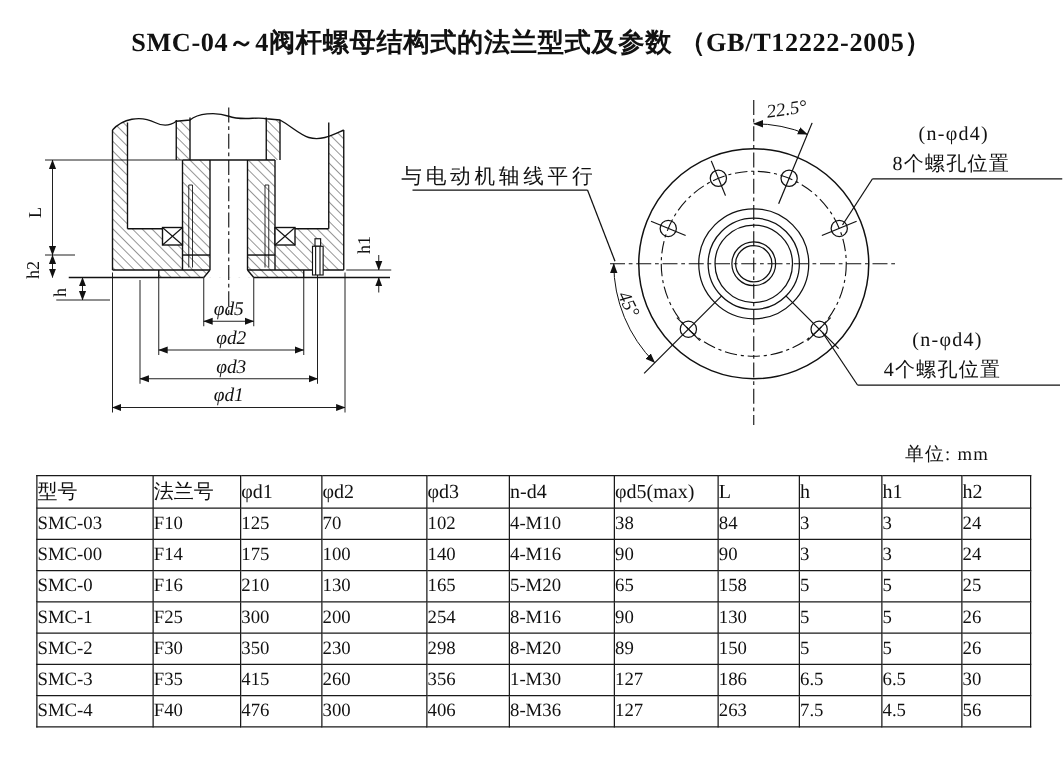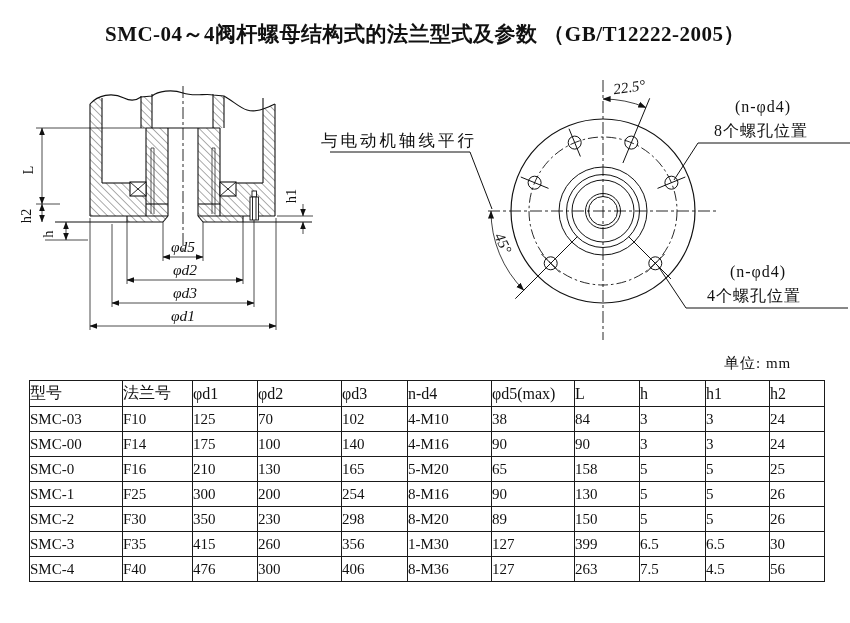--- a/index.html
+++ b/index.html
@@ -310,21 +310,21 @@
         <td>26</td>
       </tr>
       <tr>
         <td>SMC-3</td>
         <td>F35</td>
         <td>415</td>
         <td>260</td>
         <td>356</td>
         <td>1-M30</td>
         <td>127</td>
-        <td>399</td>
+        <td>186</td>
         <td>6.5</td>
         <td>6.5</td>
         <td>30</td>
       </tr>
       <tr>
         <td>SMC-4</td>
         <td>F40</td>
         <td>476</td>
         <td>300</td>
         <td>406</td>

